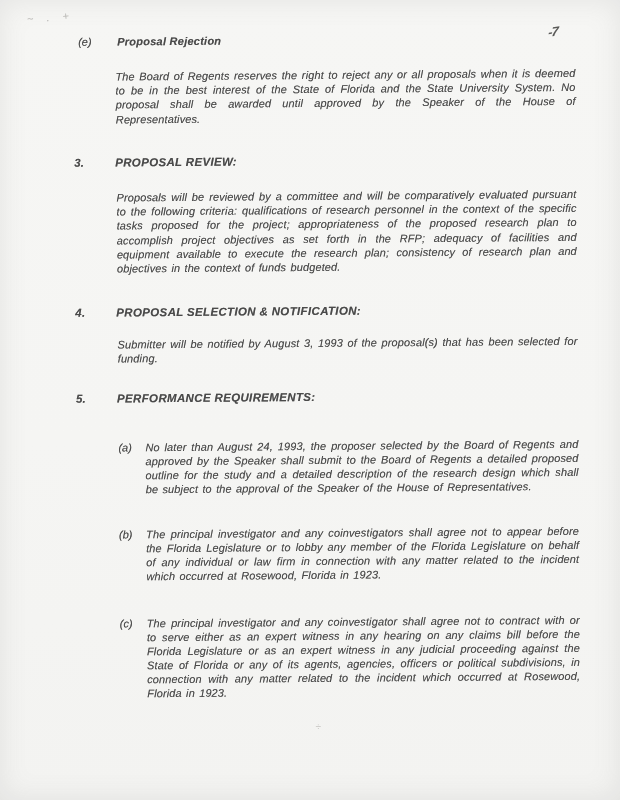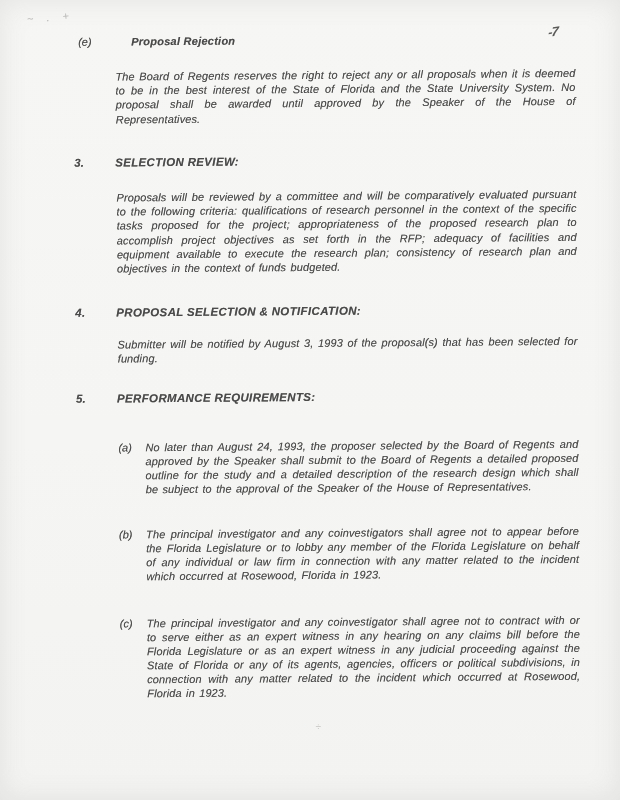--- a/index.html
+++ b/index.html
@@ -70,21 +70,21 @@
   }
   .hdr {
     position: absolute;
     left: 117px;
     font-size: 11.5px;
     font-weight: bold;
     letter-spacing: 0.35px;
   }
   .ttl-e {
     position: absolute;
-    left: 134px;
+    left: 120px;
     font-size: 11px;
     font-weight: bold;
     letter-spacing: 0.25px;
   }
   
   .item {
     position: absolute;
     left: 0;
     width: 620px;
   }
@@ -148,21 +148,21 @@
     <div class="mark mark-tr">-7</div>
 
     <div class="secrow row-e">
       <span class="lbl-e txt">(e)</span>
       <span class="ttl-e txt">Proposal Rejection</span>
     </div>
     <div class="para para-e txt">The Board of Regents reserves the right to reject any or all proposals when it is deemed to be in the best interest of the State of Florida and the State University System.  No proposal shall be awarded until approved by the Speaker of the House of Representatives.</div>
 
     <div class="secrow row-3">
       <span class="num txt">3.</span>
-      <span class="hdr txt">SELECTION REVIEW:</span>
+      <span class="hdr txt">PROPOSAL REVIEW:</span>
     </div>
     <div class="para para-3 txt">Proposals will be reviewed by a committee and will be comparatively evaluated pursuant to the following criteria: qualifications of research personnel in the context of the specific tasks proposed for the project; appropriateness of the proposed research plan to accomplish project objectives as set forth in the RFP; adequacy of facilities and equipment available to execute the research plan; consistency of research plan and objectives in the context of funds budgeted.</div>
 
     <div class="secrow row-4">
       <span class="num txt">4.</span>
       <span class="hdr txt">PROPOSAL SELECTION &amp; NOTIFICATION:</span>
     </div>
     <div class="para para-4 txt">Submitter will be notified by August 3, 1993 of the proposal(s) that has been selected for funding.</div>
 
     <div class="secrow row-5">

